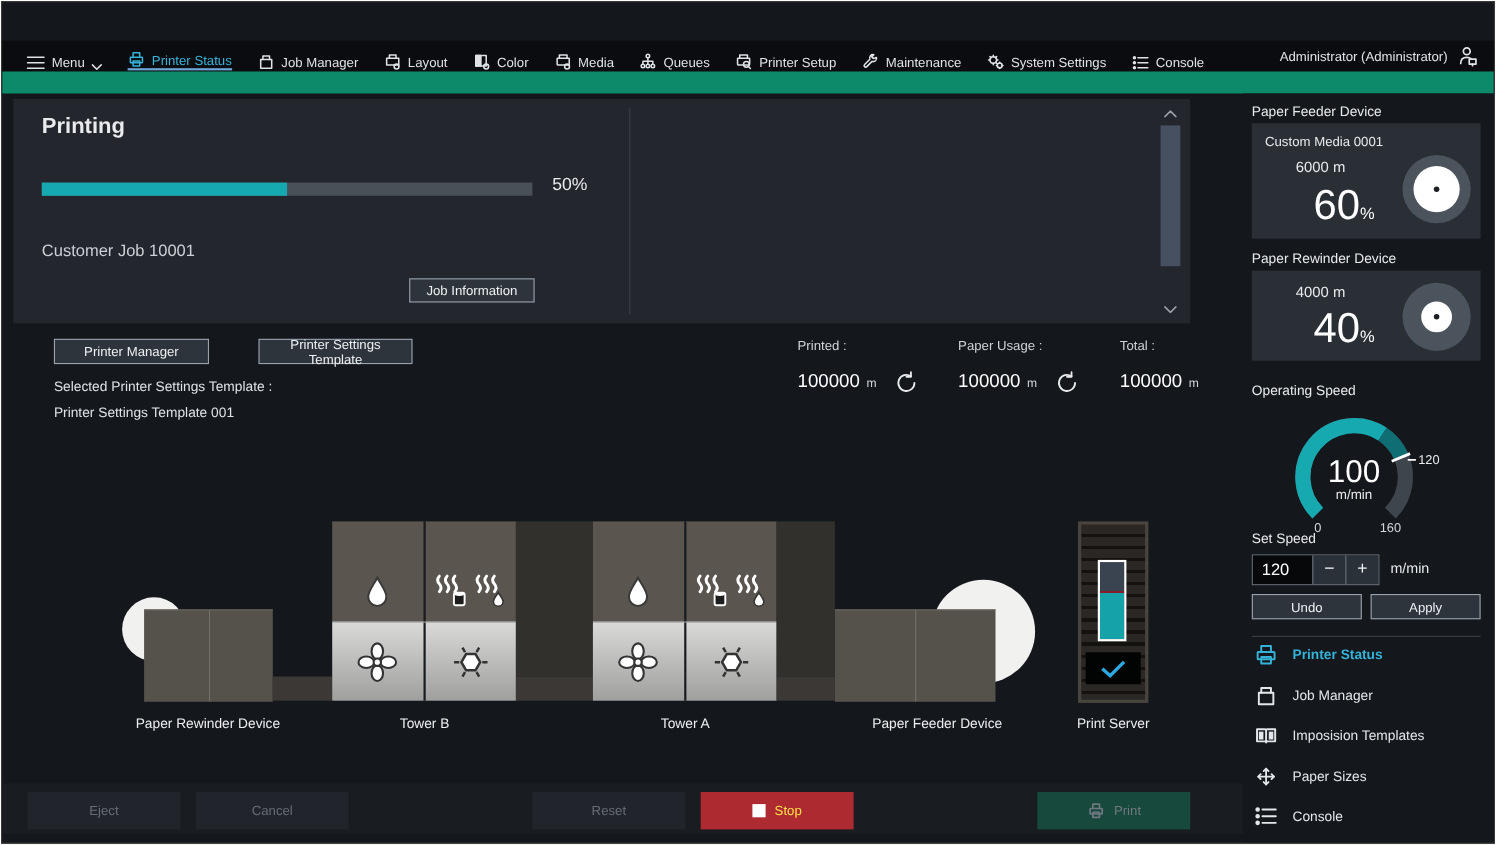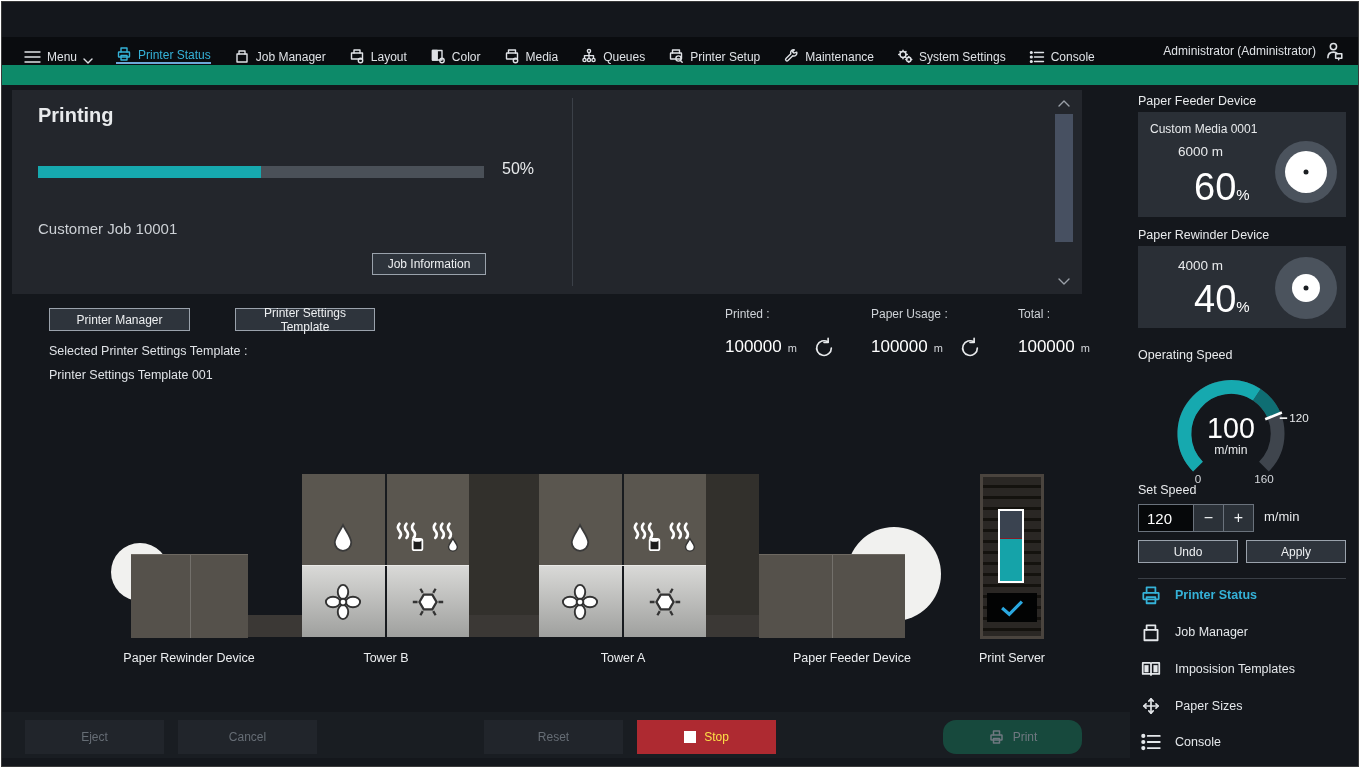--- a/index.html
+++ b/index.html
@@ -503,21 +503,21 @@
   </div>
 
   <div class="abs action-bar">
     <button class="action-btn a-disabled" style="left:23px;">Eject</button>
     <button class="action-btn a-disabled" style="left:176px;">Cancel</button>
     <button class="action-btn a-disabled" style="left:482px;">Reset</button>
     <button class="action-btn a-stop" style="left:635px;">
       <span class="sq"></span>
       <span>Stop</span>
     </button>
-    <button class="action-btn a-green" style="left:941px;border-radius:13px;">
+    <button class="action-btn a-green" style="left:941px;">
       <svg class="ic" width="17" height="16" viewBox="0 0 16 16" style="stroke-width:1.5;">
           <path d="M5 6V2h6v4"></path>
           <rect x="2.5" y="6" width="11" height="5" rx="0.5"></rect>
           <rect x="5" y="9.5" width="6" height="4.5"></rect>
         </svg>
       <span>Print</span>
     </button>
   </div>
 
 </div>

